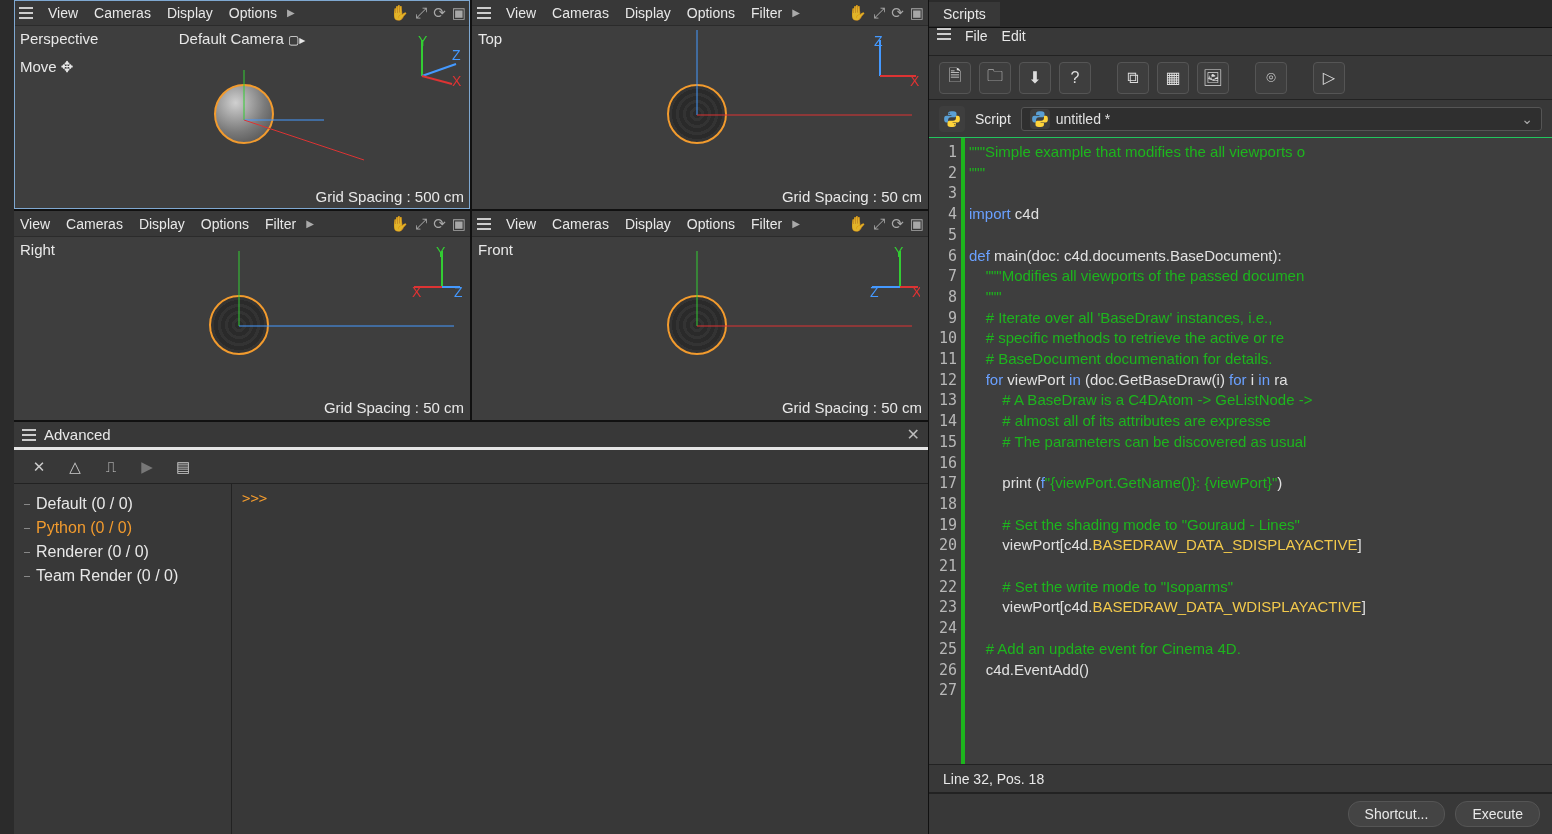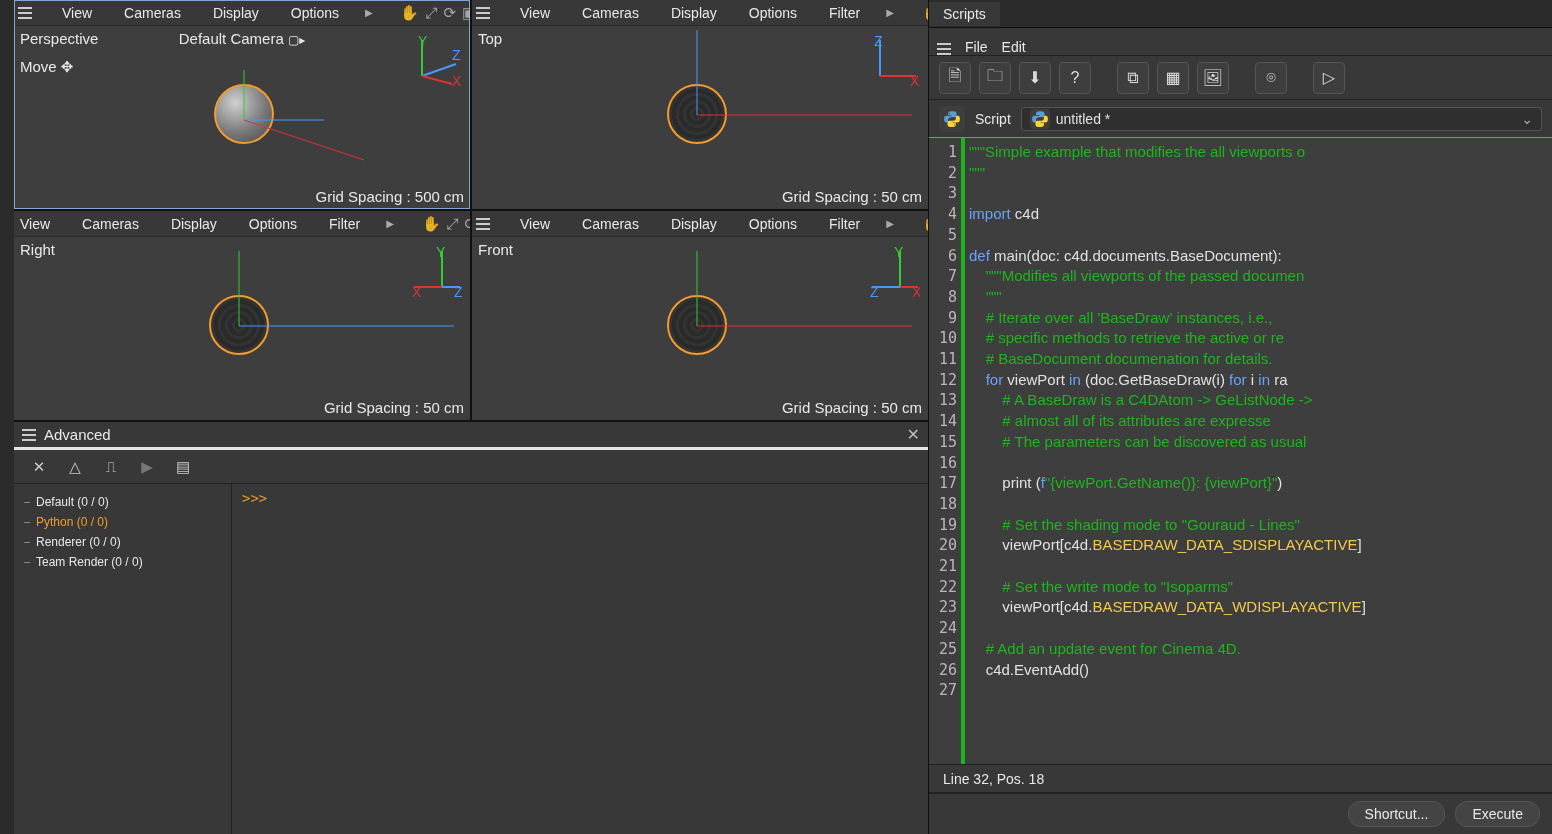--- a/index.html
+++ b/index.html
@@ -8,21 +8,21 @@
   
   #root { display:flex; width:100%; height:100%; }
   #gutter { width:14px; background:#2b2b2b; }
   #left   { flex:0 0 915px; display:flex; flex-direction:column; border-right:1px solid #111; }
   #right  { flex:1; display:flex; flex-direction:column; background:#383838; }
 
   
   #viewports { flex:0 0 420px; display:grid; grid-template-columns:1fr 1fr; grid-template-rows:1fr 1fr; gap:2px; background:#111; }
   .vp { position:relative; background:#3e3e3e; overflow:hidden; }
   .vp.active { outline:1px solid #7fa8d1; outline-offset:-1px; }
-  .vp-menubar { display:flex; align-items:center; height:26px; background:#383838; padding:0 4px; gap:28px; border-bottom:1px solid #2b2b2b; color:#e8e8e8; font-size:14px; }
+  .vp-menubar { display:flex; align-items:center; height:26px; background:#383838; padding:0 4px; gap:12px; border-bottom:1px solid #2b2b2b; color:#e8e8e8; font-size:14px; }
   .vp-menubar .ham { width:16px; display:flex; flex-direction:column; gap:3px; align-items:center; }
   .vp-menubar .ham span { display:block; width:14px; height:2px; background:#ccc; }
   .vp-menubar .menu { padding:1px 2px; cursor:default; }
   .vp-menubar .smalltri { color:#aaa; font-size:10px; margin-left:-4px; }
   .vp-tools { margin-left:auto; display:flex; gap:6px; color:#bbb; font-size:15px; }
   .vp-tools span { opacity:0.85; }
   .vp-label { position:absolute; top:30px; left:6px; color:#e8e8e8; font-size:15px; }
   .vp-grid  { position:absolute; bottom:4px; right:6px; color:#e8e8e8; font-size:15px; }
   .axis { position:absolute; top:36px; right:8px; width:50px; height:50px; pointer-events:none; font-family:monospace; font-size:14px; }
   .sphere { position:absolute; border-radius:50%; border:2px solid #f29b2e; }
@@ -36,30 +36,30 @@
   .toolname { position:absolute; top:58px; left:6px; color:#e8e8e8; font-size:15px; }
 
   
   #console { flex:1; display:flex; flex-direction:column; background:#383838; border-top:2px solid #111; }
   #console-tabbar { display:flex; align-items:center; height:28px; padding:0 8px; gap:8px; border-bottom:3px solid #e5e5e5; }
   #console-tabbar .title { color:#e8e8e8; font-size:15px; }
   #console-tabbar .close { margin-left:auto; color:#bbb; font-size:16px; }
   #console-tools { display:flex; align-items:center; height:34px; padding:0 12px; gap:10px; border-bottom:1px solid #222; }
   .toolbtn { width:26px; height:26px; display:flex; align-items:center; justify-content:center; color:#ccc; border:1px solid transparent; border-radius:3px; font-size:15px; }
   #console-body { flex:1; display:flex; }
-  #console-tree { width:218px; border-right:1px solid #222; padding:8px 4px; font-size:12px; color:#e8e8e8; }
+  #console-tree { width:218px; border-right:1px solid #222; padding:8px 4px; font-size:16px; color:#e8e8e8; }
   .tree-item { padding:3px 6px 3px 18px; position:relative; }
   .tree-item::before { content:""; position:absolute; left:6px; top:50%; width:6px; height:1px; background:#888; }
   .tree-item.active { color:#f29b2e; }
   #console-out { flex:1; padding:6px 10px; color:#f29b2e; font-family:monospace; font-size:14px; }
 
   
   #scr-tab { display:flex; align-items:center; height:28px; background:#2b2b2b; border-bottom:1px solid #111; }
   #scr-tab .tab { background:#383838; padding:4px 14px; color:#e8e8e8; font-size:14px; }
-  #scr-menubar { display:flex; align-items:flex-end; height:28px; padding:0 8px; gap:14px; border-bottom:1px solid #222; color:#e8e8e8; font-size:14px; }
+  #scr-menubar { display:flex; align-items:flex-start; height:28px; padding:0 8px; gap:14px; border-bottom:1px solid #222; color:#e8e8e8; font-size:14px; }
   #scr-toolbar { display:flex; align-items:center; height:44px; padding:0 10px; gap:8px; border-bottom:1px solid #222; }
   .sqbtn { width:32px; height:32px; border:1px solid #555; border-radius:4px; display:flex; align-items:center; justify-content:center; color:#ddd; background:#3e3e3e; font-size:16px; }
   #scr-sel { display:flex; align-items:center; height:38px; padding:0 10px; gap:10px; border-bottom:1px solid #22c55e; }
   .pysq { width:26px; height:26px; background:#3e3e3e; border-radius:4px; display:flex; align-items:center; justify-content:center; }
   .pysq svg { width:18px; height:18px; }
   #scr-sel .lbl { font-size:14px; color:#e8e8e8; }
   #scr-sel .combo { flex:1; background:#2f2f2f; border:1px solid #555; border-radius:3px; height:24px; display:flex; align-items:center; padding:0 8px; color:#e0e0e0; font-size:14px; position:relative; }
   #scr-sel .combo .caret { margin-left:auto; color:#aaa; }
   #scr-editor { flex:1; display:flex; overflow:hidden; background:#3e3e3e; }
   #gutter-col { width:36px; background:#3e3e3e; color:#b8b8b8; font-family:"Consolas",monospace; font-size:15px; text-align:right; padding:4px 4px 0 0; border-right:4px solid #1db51d; line-height:20.7px; }

